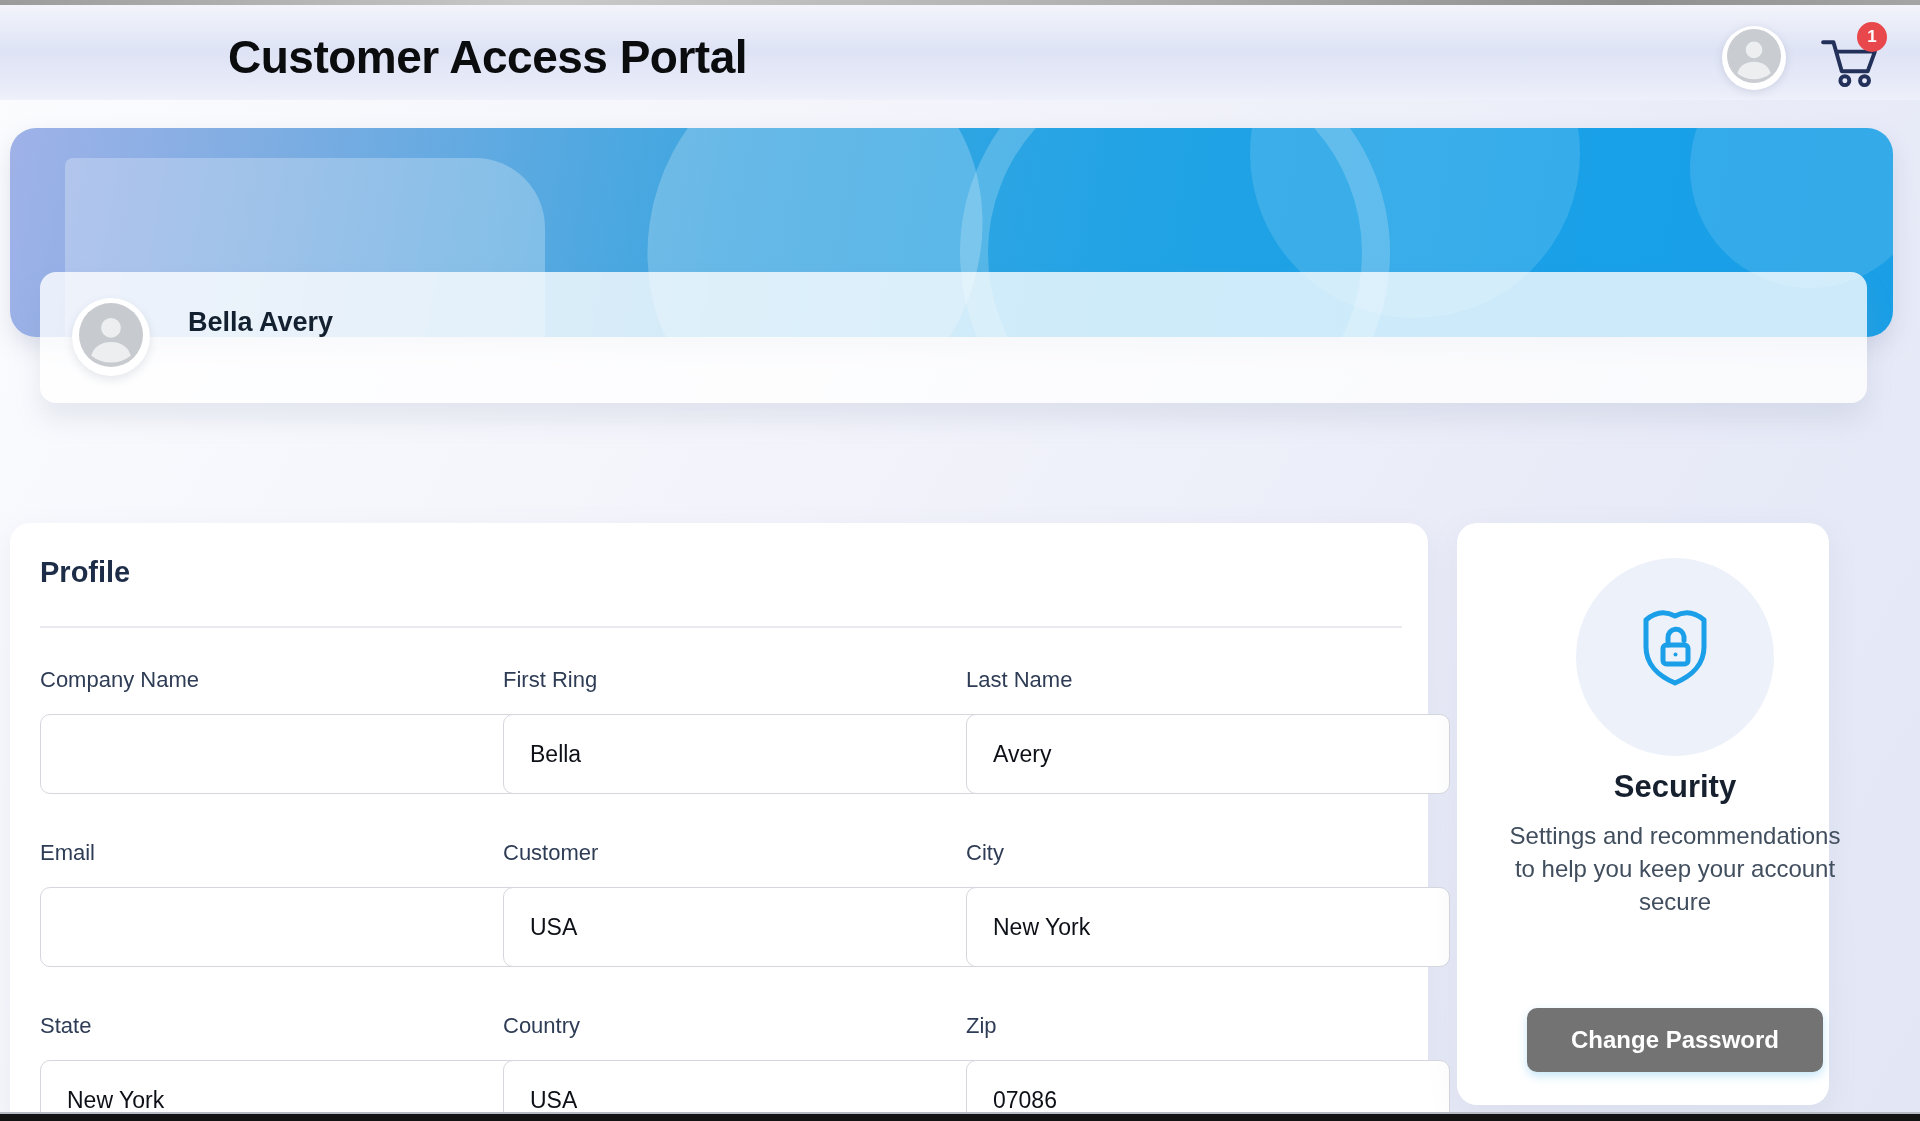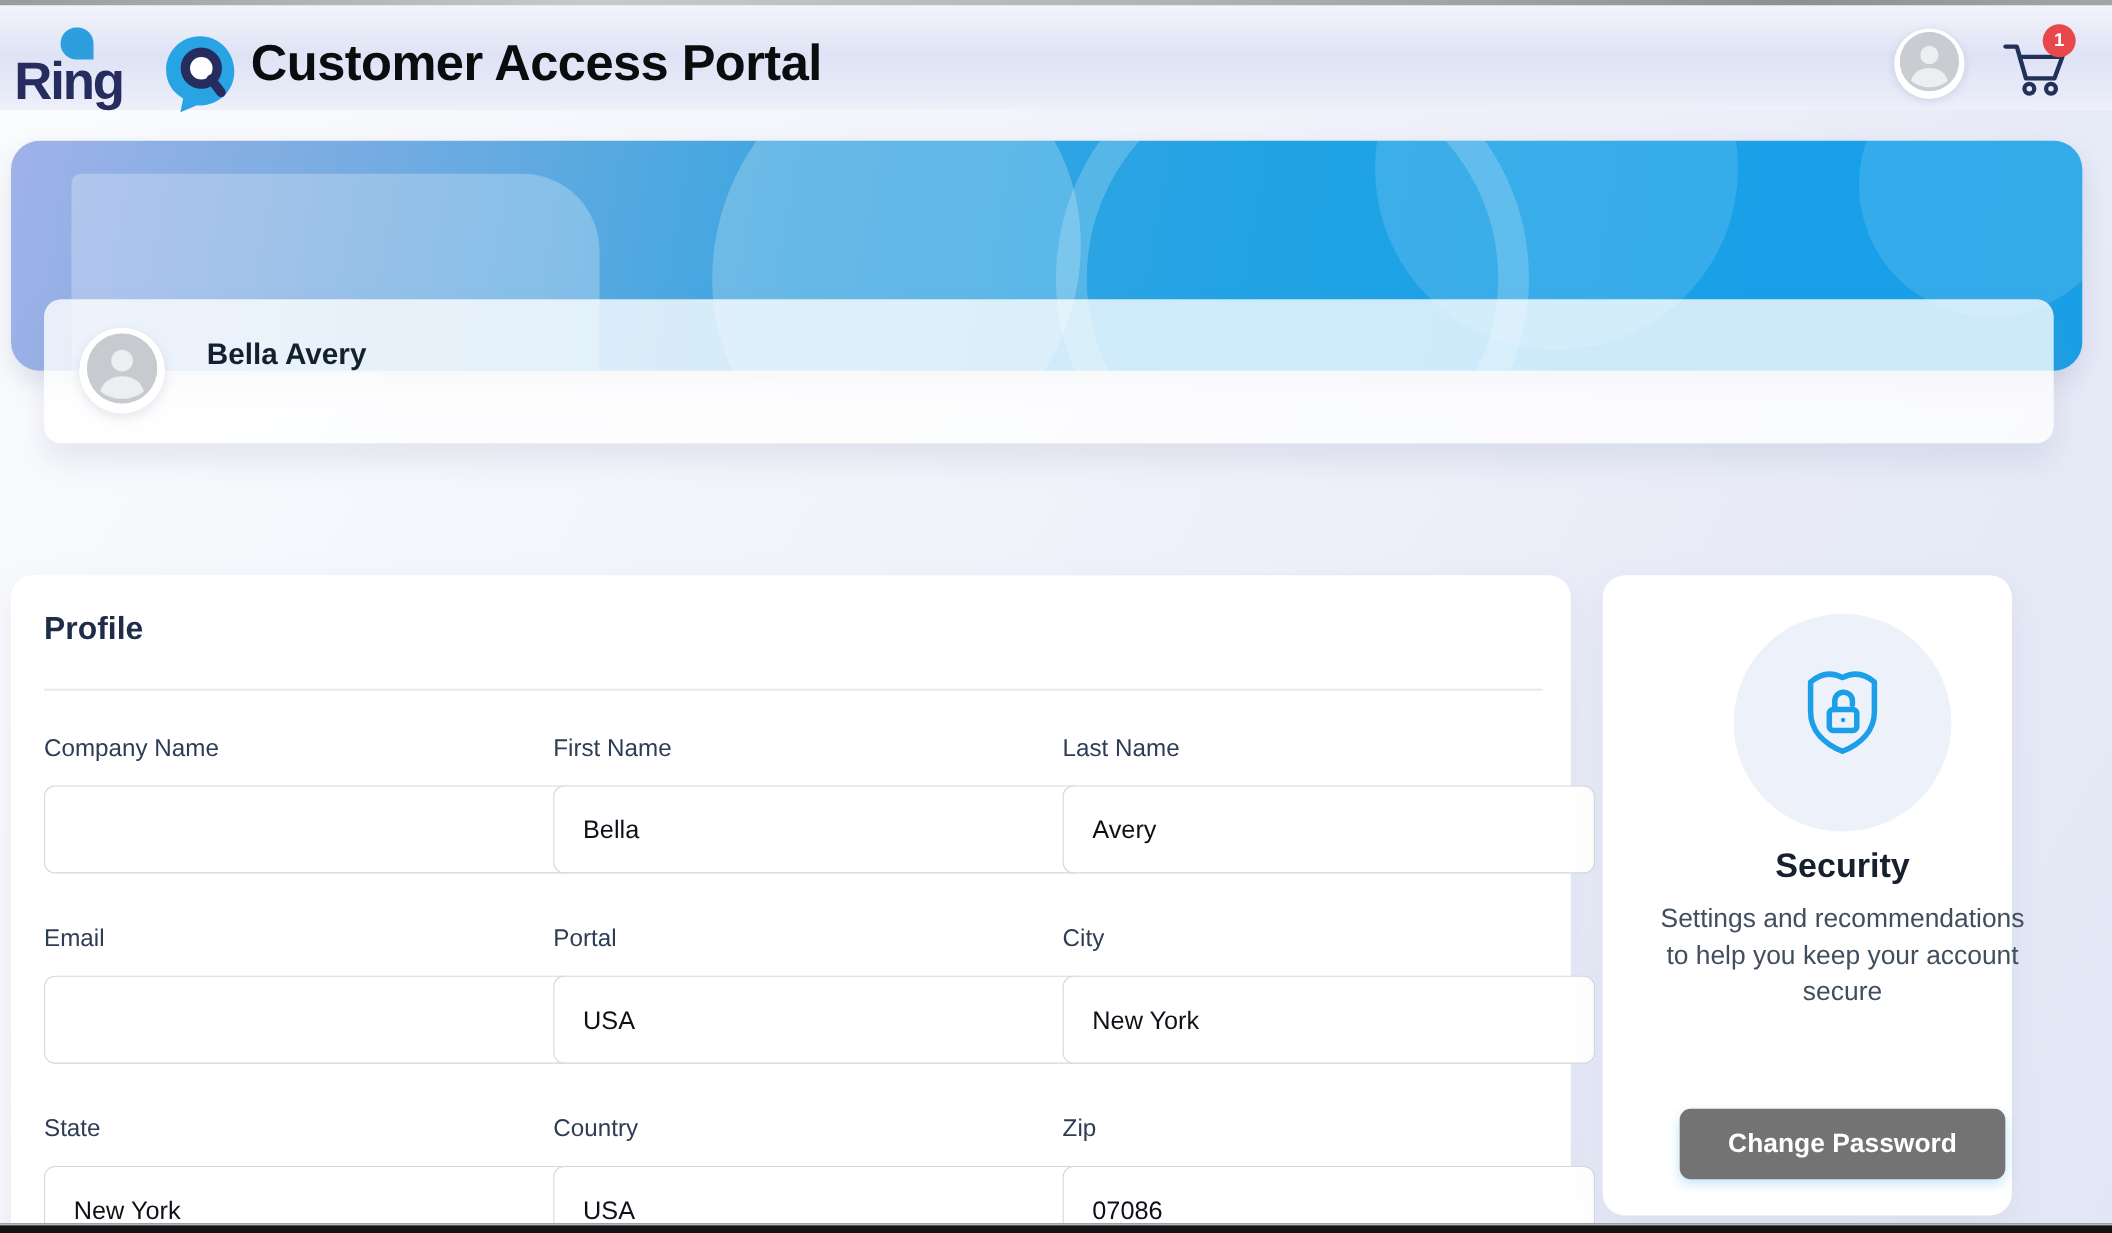--- a/index.html
+++ b/index.html
@@ -92,31 +92,20 @@
     background:#131313; border-top:2px solid #b7bac2; }
 </style>
 </head>
 <body>
 
 <div class="canvas">
 
   <div class="top-strip"></div>
 
   <div class="header">
-    <div class="logo">
-      <span class="logo-ring">Ring</span>
-      <span class="logo-dot"></span>
-      <span class="logo-q">
-        <svg width="64" height="70" viewBox="0 0 64 70">
-          <path d="M32 1 C14.7 1 1 14.5 1 31.5 C1 43 7 52.5 16.5 57.5 L14 70 L29 63.6 C30 63.7 31 63.8 32 63.8 C49.3 63.8 63 50.3 63 33.3 C63 15 49.3 1 32 1 Z" fill="#28a3e3"></path>
-          <circle cx="33" cy="30" r="14.5" fill="#ffffff" stroke="#262c5e" stroke-width="8.5"></circle>
-          <path d="M42 40 L51 52" stroke="#262c5e" stroke-width="8.5" stroke-linecap="round"></path>
-        </svg>
-      </span>
-    </div>
     <h1 class="app-title">Customer Access Portal</h1>
 
     <div class="hdr-avatar">
       <span>
         <svg width="54" height="54" viewBox="0 0 24 24">
           <circle cx="12" cy="12" r="12" fill="#c9ccd1"></circle>
           <circle cx="12" cy="9.3" r="3.7" fill="#eceef0"></circle>
           <path d="M12 14.6 C7.8 14.6 5.2 17 4.6 19.8 A12 12 0 0 0 19.4 19.8 C18.8 17 16.2 14.6 12 14.6 Z" fill="#eceef0"></path>
         </svg>
       </span>
@@ -158,33 +147,33 @@
   <div class="card profile-card">
     <h2 class="profile-heading">Profile</h2>
     <div class="profile-divider"></div>
 
     <div class="fgrid">
       <div class="fgroup">
         <label>Company Name</label>
         <input class="finput" value="" style="">
       </div>
       <div class="fgroup">
-        <label>First Name</label>
+        <label>First Ring</label>
         <input class="finput" value="Bella" style="">
       </div>
       <div class="fgroup">
         <label>Last Name</label>
         <input class="finput" value="Avery" style="">
       </div>
       <div class="fgroup">
         <label>Email</label>
         <input class="finput" value="" style="">
       </div>
       <div class="fgroup">
-        <label>Portal</label>
+        <label>Customer</label>
         <input class="finput" value="USA" style="">
       </div>
       <div class="fgroup">
         <label>City</label>
         <input class="finput" value="New York" style="">
       </div>
       <div class="fgroup">
         <label>State</label>
         <input class="finput" value="New York" style="">
       </div>

